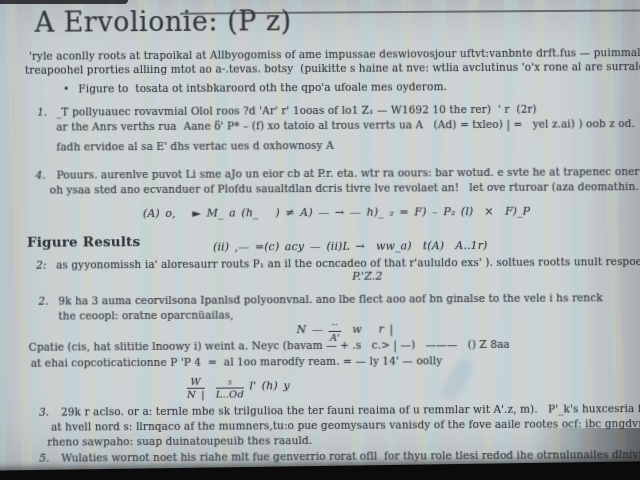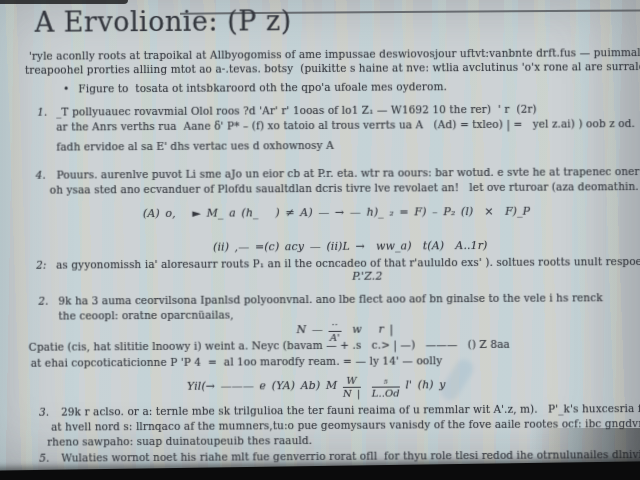--- a/index.html
+++ b/index.html
@@ -93,36 +93,37 @@
     <div class="line" style="left:57px;top:104px">_T pollyuauec rovavmial Olol roos ?d 'Ar' r' 1ooas of lo1 Z₁ — W1692 10 the rer)  ' r  (2r)</div>
     <div class="line" style="left:57px;top:119px">ar the Anrs verths rua  Aane δ' P* – (f) xo tatoio al trous verrts ua A   (Ad) = txleo) | =   yel z.ai) ) oob z od.</div>
     <div class="line" style="left:57px;top:139px">fadh ervidoe al sa E' dhs vertac ues d oxhownosy A</div>
 
     <div class="line num" style="left:36px;top:167px">4.</div>
     <div class="line" style="left:57px;top:167px">Pouurs. aurenlve puvot Li sme aJo un eior cb at P.r. eta. wtr ra oours: bar wotud. e svte he at trapenec oner</div>
     <div class="line" style="left:50px;top:182px">oh ysaa sted ano ecvanduer of Plofdu saualtdlan dcris tivre lve revolaet an!   let ove rturoar (aza deomathin.</div>
 
     <div class="line eq" style="left:143px;top:206px">(A) o,   ► M_ a (h_   ) ≠ A) — → — h)_ ₂ = F) – P₂ (l)  ×  F)_P</div>
 
+    <div class="line heading" style="left:27px;top:234px">Figure Results</div>
     <div class="line eq" style="left:213px;top:240px">(ii) ,— =(c) acy — (ii)L →  ww_a)  t(A)  A..1r)</div>
 
     <div class="line num" style="left:36px;top:257px">2:</div>
     <div class="line" style="left:56px;top:257px">as gyyonomissh ia' aloresaurr routs P₁ an il the ocncadeo of that r'aululdo exs' ). soltues rootts unult respoe oa) J)</div>
     <div class="line eq" style="left:352px;top:270px">P.'Z.2</div>
 
     <div class="line num" style="left:38px;top:293px">2.</div>
     <div class="line" style="left:58px;top:293px">9k ha 3 auma ceorvilsona Ipanlsd polyoonvnal. ano lbe flect aoo aof bn ginalse to the vele i hs renck</div>
     <div class="line" style="left:58px;top:308px">the ceoopl: oratne oparcnüailas,</div>
 
     <div class="line eq" style="left:296px;top:320px"><span>N — </span><span class="frac"><span class="fn">··</span><span class="fd">A'</span></span><span>  w   r |</span></div>
 
     <div class="line" style="left:28px;top:339px">Cpatie (cis, hat slititie lnoowy i) weint a. Neyc (bavam — + .s   c.&gt; | —)   ———   () Z 8aa</div>
     <div class="line" style="left:30px;top:355px">at ehai copcoticaticionne P 'P 4  =  al 1oo marodfy ream. = — ly 14' — oolly</div>
 
-    <div class="line eq" style="left:186px;top:376px"><span>Yil(→ ——— e (YA) Ab) M </span><span class="frac"><span class="fn">W</span><span class="fd">N |</span></span><span>&nbsp;&nbsp;</span><span class="frac"><span class="fn">₅</span><span class="fd">L..Od</span></span><span> l' (h) y</span></div>
+    <div class="line eq" style="left:186px;top:376px"><span class="frac"><span class="fn">W</span><span class="fd">N |</span></span><span>&nbsp;&nbsp;</span><span class="frac"><span class="fn">₅</span><span class="fd">L..Od</span></span><span> l' (h) y</span></div>
 
     <div class="line num" style="left:38px;top:404px">3.</div>
     <div class="line" style="left:60px;top:404px">29k r aclso. or a: ternle mbe sk trilgulioa the ter fauni reaima of u remmlar wit A'.z, m).   P'_k's huxcesria fadd</div>
     <div class="line" style="left:50px;top:419px">at hvell nord s: llrnqaco af the mumners,tu:o pue geomysaurs vanisdy of the fove aaile rootes ocf: ibc gngdvnahus.</div>
     <div class="line" style="left:46px;top:434px">rheno sawpaho: suap duinatoupeuib thes raauld.</div>
 
     <div class="line num" style="left:38px;top:450px">5.</div>
     <div class="line" style="left:60px;top:450px">Wulaties wornot noet his riahe mlt fue genverrio rorat ofll  for thyu role tlesi redod ihe otrnulunailes dlnivipparthoe vel</div>
 
   </div>

